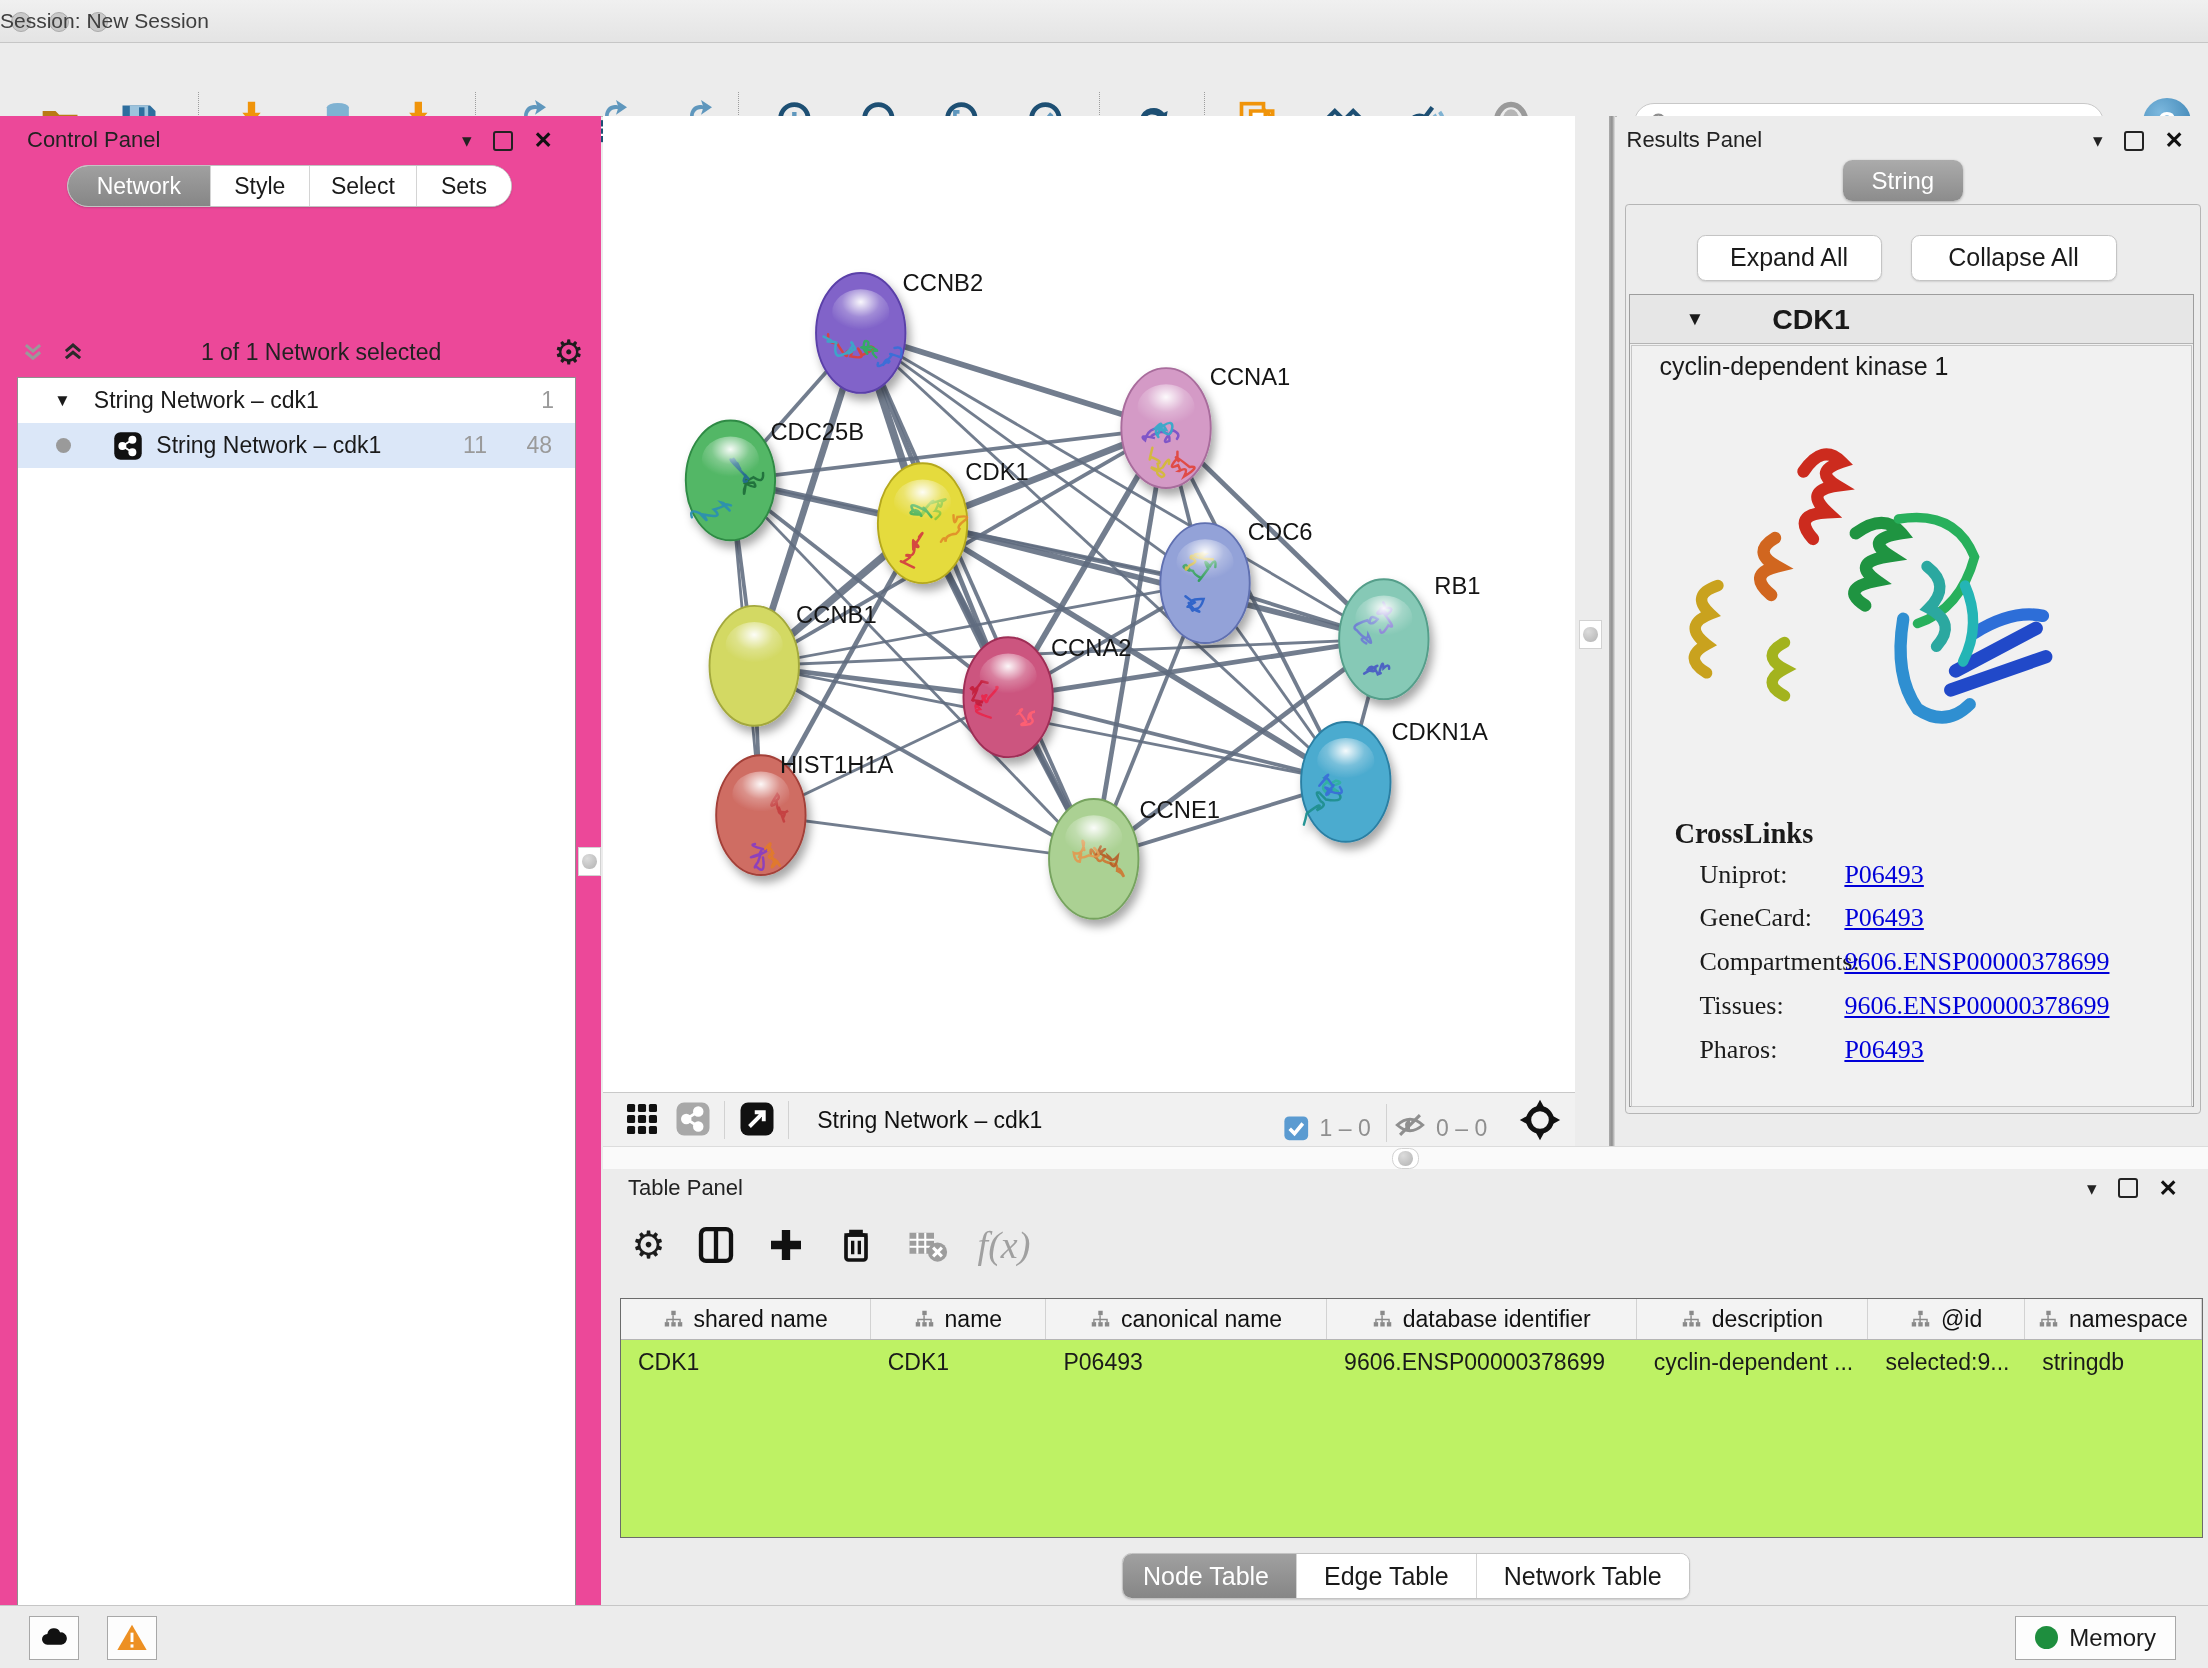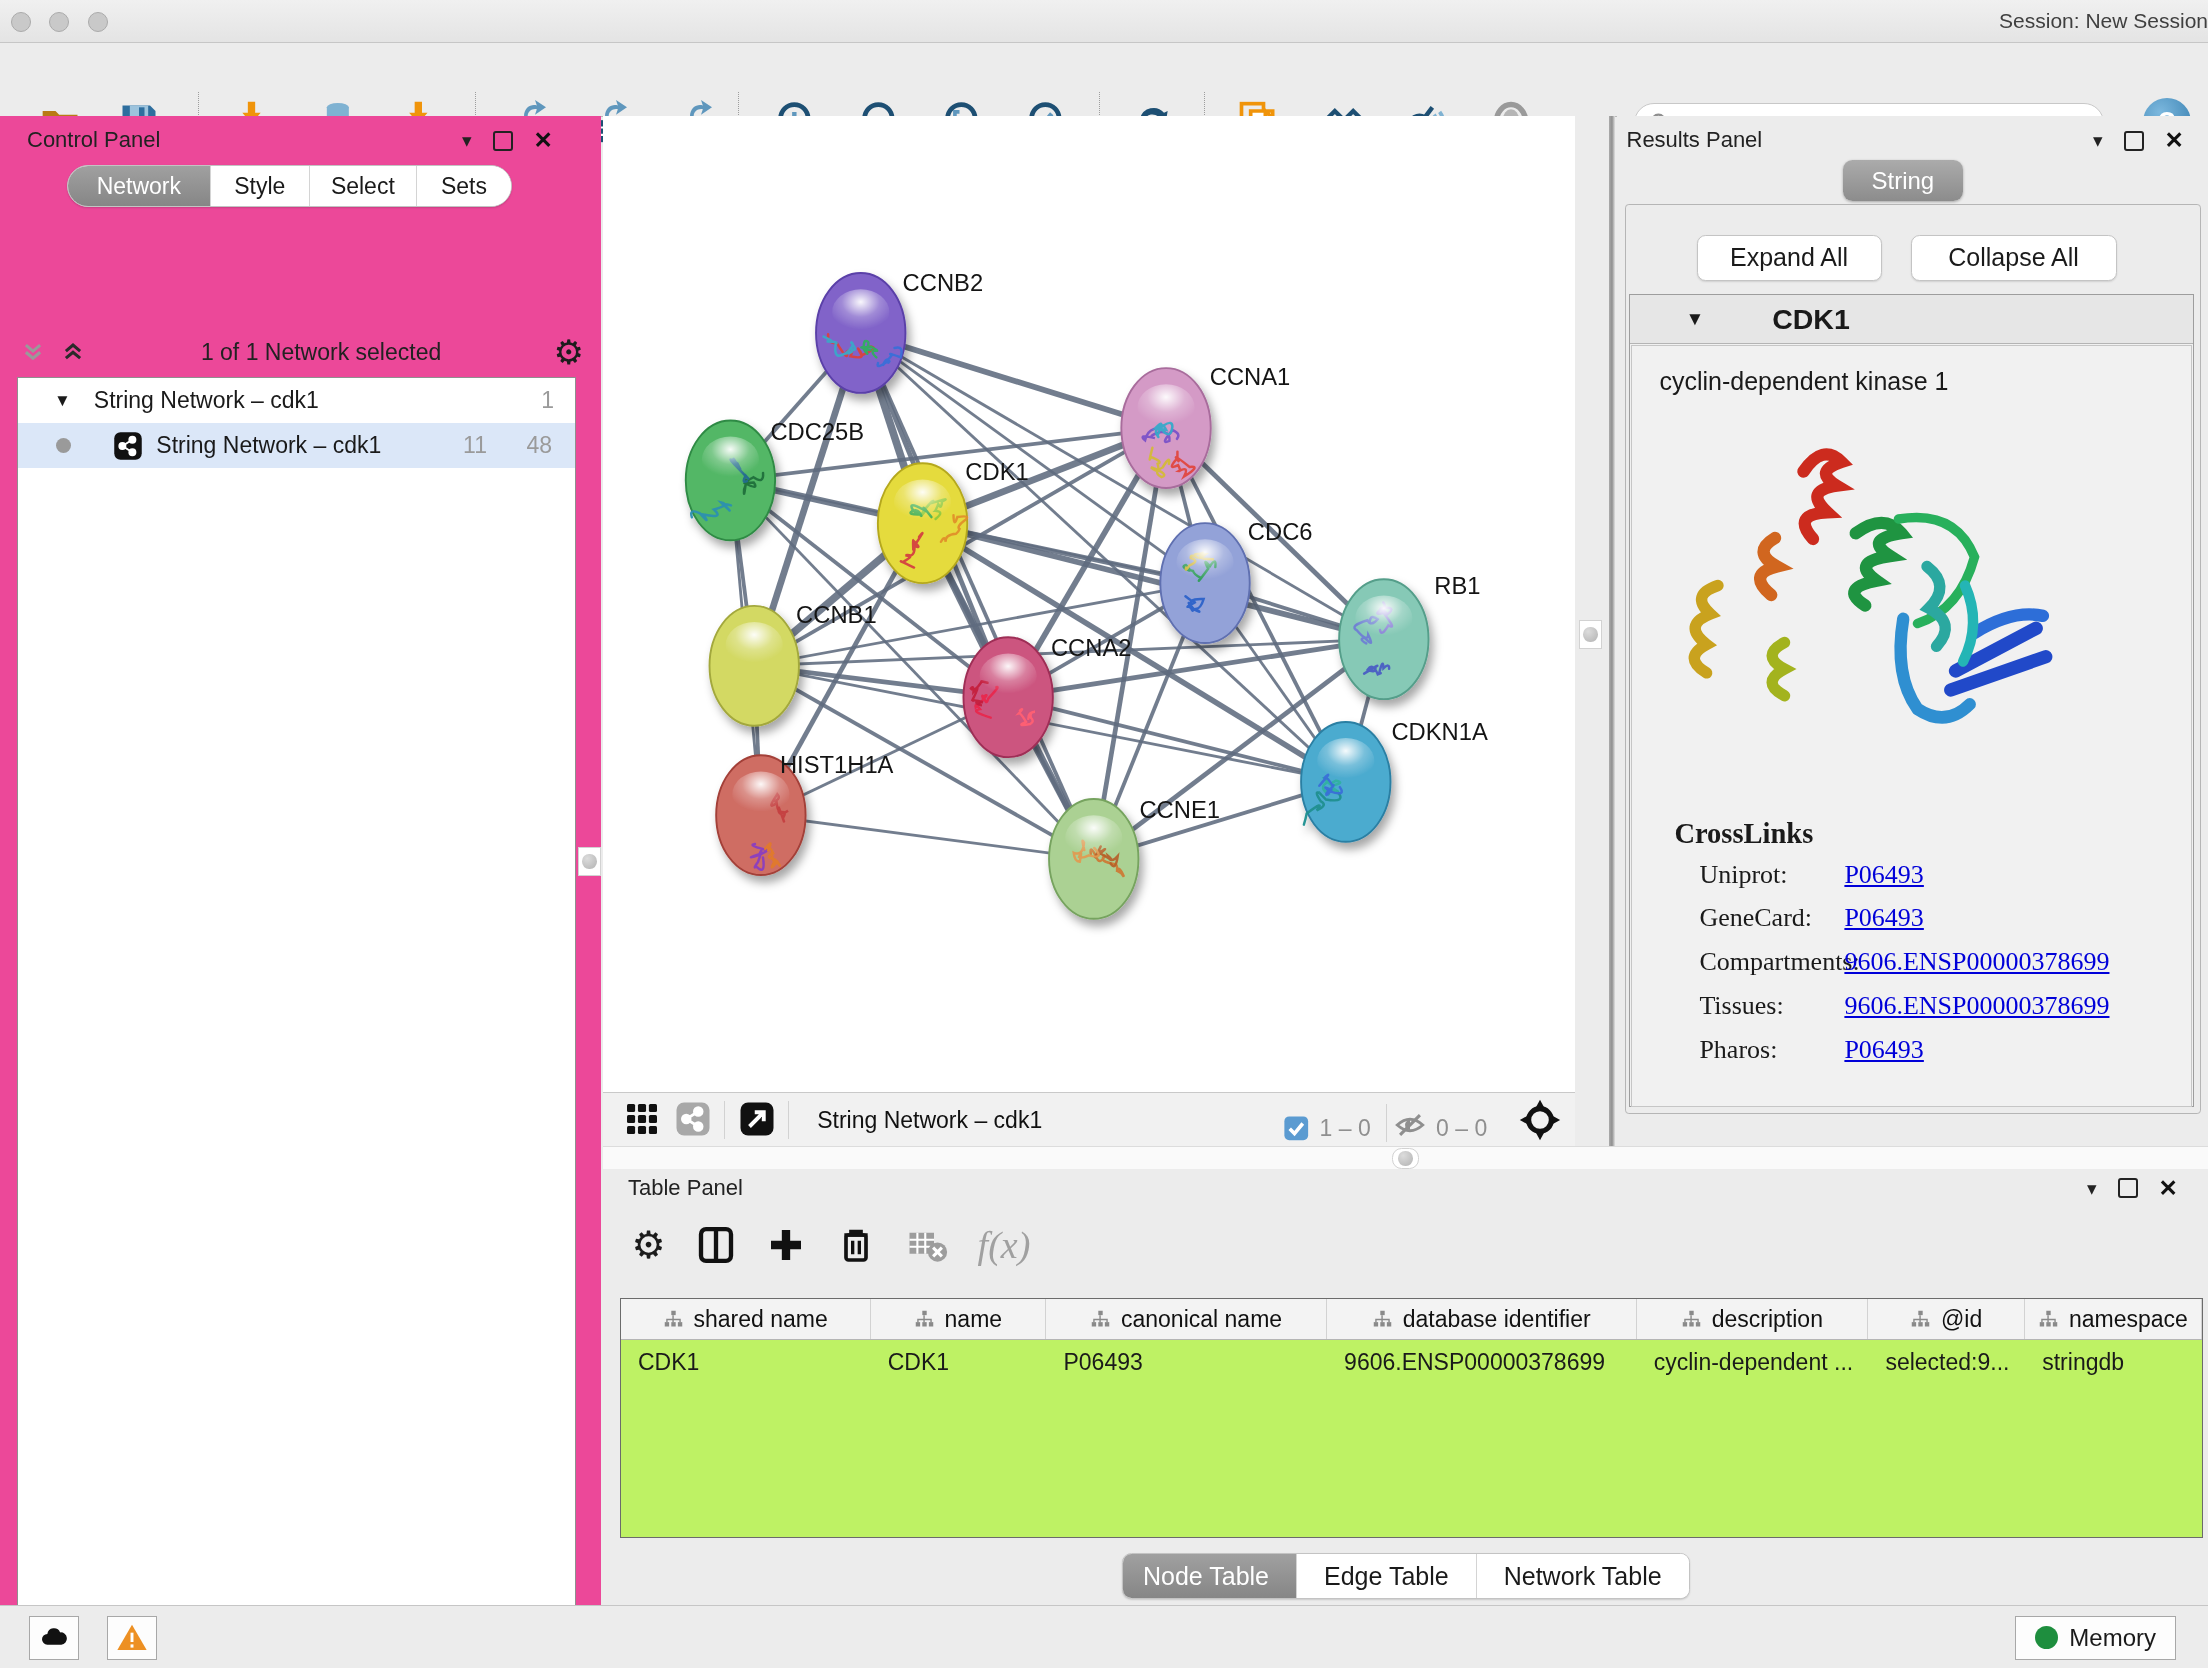--- a/index.html
+++ b/index.html
@@ -3,21 +3,21 @@
 <meta charset="utf-8">
 <style>
   html,body{margin:0;padding:0;background:#555;}
   .window{position:relative;width:2208px;height:1668px;background:#ececec;
     font-family:"Liberation Sans",sans-serif;color:#1a1a1a;overflow:hidden;}
   
   .titlebar{position:absolute;left:0;top:0;width:100%;height:42px;
     background:linear-gradient(#f0f0f0,#e4e4e4);border-bottom:1px solid #c6c6c6;}
   .tlight{position:absolute;top:12.4px;width:18px;height:18px;border-radius:50%;
     background:#c9c9c9;border:1px solid #ababab;}
-  .wtitle{position:absolute;top:8.6px;width:100%;text-align:right;font-size:21px;color:#3f3f3f;}
+  .wtitle{position:absolute;top:8.6px;width:100%;text-align:left;font-size:21px;color:#3f3f3f;}
   
   .toolbar{position:absolute;left:0;top:43px;width:100%;height:73px;background:#ececec;
     border-bottom:1.9px solid #b9b9b9;}
   .tbtn{position:absolute;top:56px;width:46px;height:46px;display:flex;align-items:center;justify-content:center;}
   .tsep{position:absolute;top:49px;width:0;height:55px;border-left:1.9px dotted #9d9d9d;}
   .searchbox{position:absolute;left:1634px;top:60px;width:470px;height:40px;background:#fff;
     border:1.9px solid #c8c8c8;border-radius:20px;display:flex;align-items:center;padding-left:13.3px;box-sizing:border-box;}
   .searchbox input{border:none;outline:none;font-size:21px;width:399px;background:transparent;
     font-family:"Liberation Sans",sans-serif;}
   .helpbtn{position:absolute;left:2143px;top:55px;width:48px;height:48px;border-radius:50%;
@@ -65,21 +65,21 @@
   .stringpill{position:absolute;left:226px;top:44px;padding:6.7px 28.5px;border-radius:9.5px;
     background:linear-gradient(#ababab,#8c8c8c);color:#fff;font-size:24px;box-shadow:0 1px 2.9px rgba(0,0,0,.3);}
   .rbox{position:absolute;left:7.6px;top:88px;width:576px;height:910px;border:1.9px solid #b5b5b5;
     border-radius:3.8px;background:#ececec;box-sizing:border-box;}
   .rbtn{position:absolute;top:29.5px;height:44px;background:#fff;border:1.9px solid #c4c4c4;border-radius:8.6px;
     font-size:25px;display:flex;align-items:center;justify-content:center;box-shadow:0 1px 1.9px rgba(0,0,0,.12);}
   .gsection{position:absolute;left:3.8px;top:89px;width:565px;height:813px;border:1.9px solid #9d9d9d;box-sizing:border-box;background:#f1f1f1;}
   .gshead{height:48px;background:#e6e6e6;border-bottom:1px solid #b4b4b4;display:flex;align-items:center;}
   .gsname{font-size:28.5px;font-weight:bold;margin-left:68px;}
   .gscontent{position:relative;height:760px;background:#f1f1f1;border:1px solid #c6c6c6;margin:1px;overflow:hidden;}
-  .gdesc{position:absolute;left:27px;top:21px;font-size:25px;}
+  .gdesc{position:absolute;left:27px;top:6px;font-size:25px;}
   .xlinks{font-family:"Liberation Serif",serif;}
   .xl-title{position:absolute;left:42px;top:472px;font-size:28.5px;font-weight:bold;}
   .xlrow{position:absolute;left:67px;font-size:26px;}
   .xlrow .val{position:absolute;left:145px;color:#0000d9;text-decoration:underline;white-space:nowrap;}
   
   .table-panel{position:absolute;left:603px;top:1169px;width:1605px;height:437px;background:#ececec;}
   .tp-toolbar{position:absolute;left:28.5px;top:46px;height:59px;display:flex;align-items:center;gap:30px;}
   .tbl{position:absolute;left:17px;top:129px;width:1583px;height:240px;background:#bef264;
     border:1.9px solid #6b6b6b;box-sizing:border-box;overflow:hidden;}
   .thead{display:flex;height:40px;background:#f3f3f3;border-bottom:1.9px solid #b5b5b5;}

